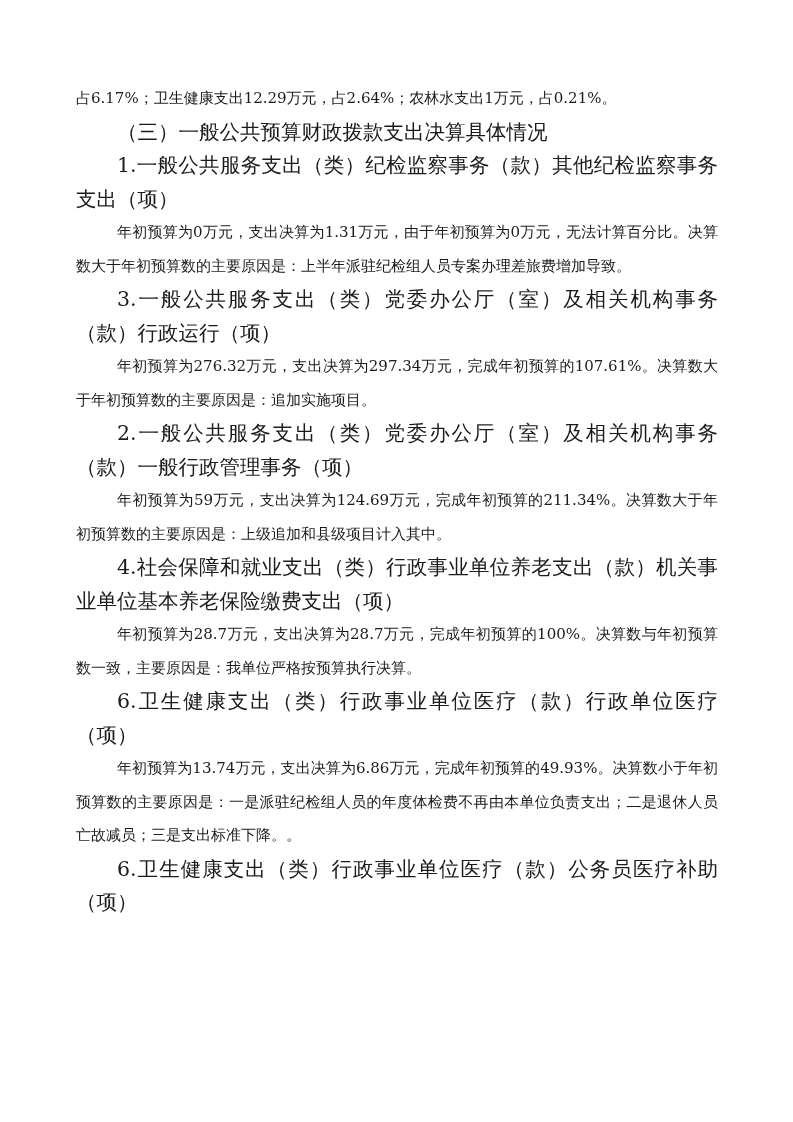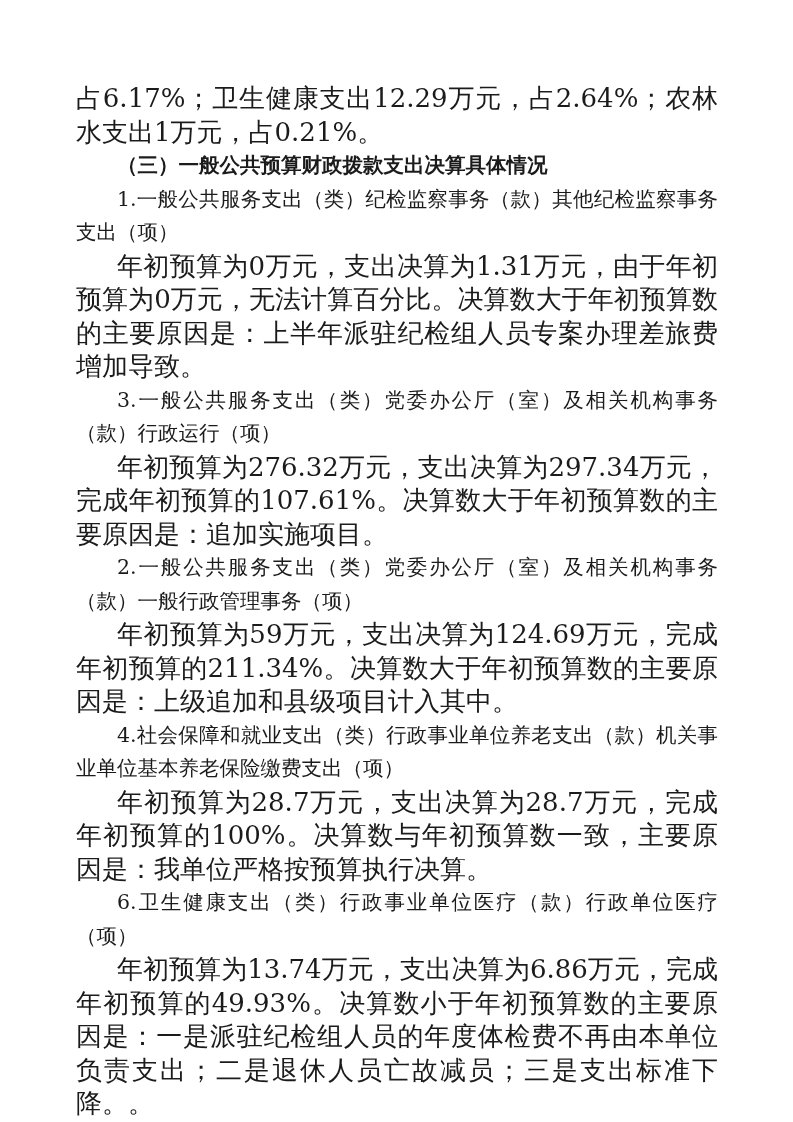--- a/index.html
+++ b/index.html
@@ -32,29 +32,29 @@
     color: #1b1b1b;
     text-align: justify;
     text-justify: inter-ideograph;
     letter-spacing: 0px;
     font-family: "DejaVu Serif", "Liberation Serif", serif;
   }
   p.indent2 {
     text-indent: 41px;
   }
   p.heading {
-    font-weight: bold;
+    font-weight: normal;
     text-indent: 41px;
   }
   p.heading-sub {
     font-weight: normal;
     text-indent: 41px;
   }
   .body-text {
-    font-size: 26px;
+    font-size: 15px;
   }
 </style>
 </head>
 <body>
 
 <div class="page">
   <div class="content">
 
     <p class="body-text">占6.17%；卫生健康支出12.29万元，占2.64%；农林水支出1万元，占0.21%。</p>
 

